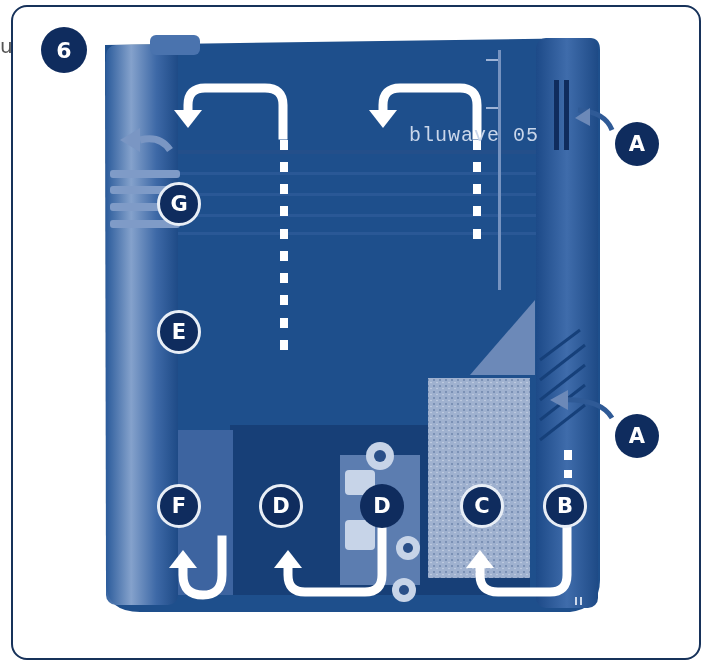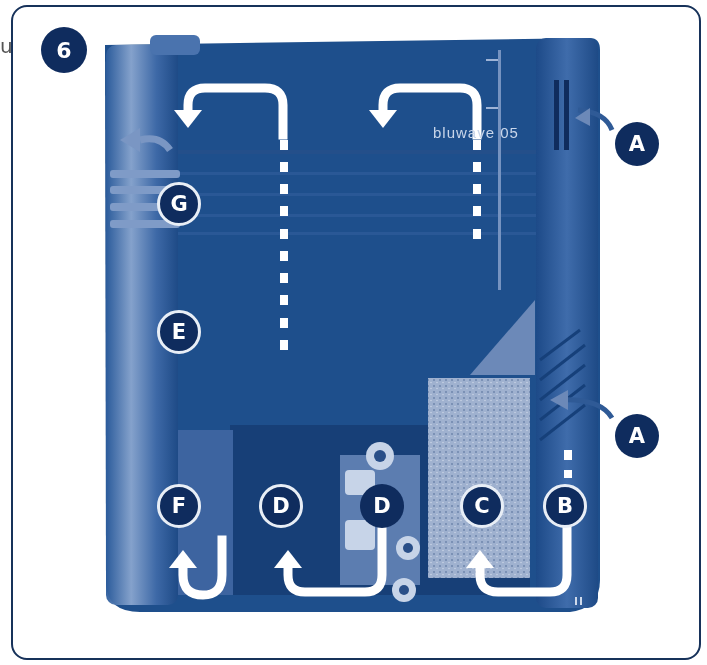--- a/index.html
+++ b/index.html
@@ -3,21 +3,21 @@
 <meta charset="utf-8">
 <style>
   html,body{margin:0;padding:0;background:#ffffff;}
   body{width:707px;height:665px;position:relative;overflow:hidden;font-family:"DejaVu Sans",sans-serif;}
   .frame{position:absolute;left:11px;top:5px;width:690px;height:655px;border:2px solid #17325a;border-radius:16px;box-sizing:border-box;background:#fff;}
   .stray{position:absolute;left:0;top:34px;font-size:20px;color:#555;font-family:"DejaVu Sans",sans-serif;}
   .step{position:absolute;left:41px;top:27px;width:46px;height:46px;border-radius:50%;background:#0f2c5e;color:#fff;font-weight:bold;font-size:22px;display:flex;align-items:center;justify-content:center;}
   svg.diagram{position:absolute;left:0;top:0;}
   .lbl{position:absolute;width:44px;height:44px;border-radius:50%;background:#0f2c5e;color:#fff;font-weight:bold;font-size:21px;display:flex;align-items:center;justify-content:center;box-sizing:border-box;}
   .lbl.ring{border:3px solid #e8eef6;}
-  .brand{position:absolute;left:409px;top:124px;color:#c9d6ea;font-size:15px;letter-spacing:1px;font-family:Liberation Sans, sans-serif;margin-left:24px;}
+  .brand{position:absolute;left:409px;top:124px;color:#c9d6ea;font-size:20px;letter-spacing:1px;font-family:Liberation Mono, monospace;}
 </style>
 </head>
 <body>
 
 <div class="frame"></div>
 <span class="stray">u</span>
 
 <svg class="diagram" width="707" height="665" viewBox="0 0 707 665">
   <defs>
     <linearGradient id="col" x1="0" x2="1">

